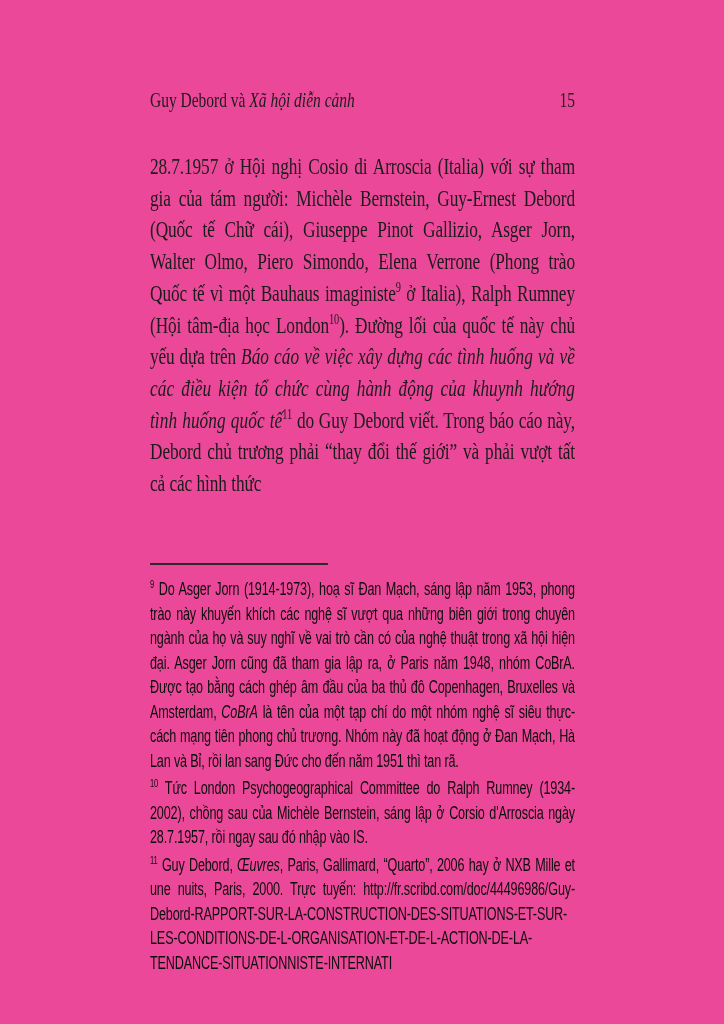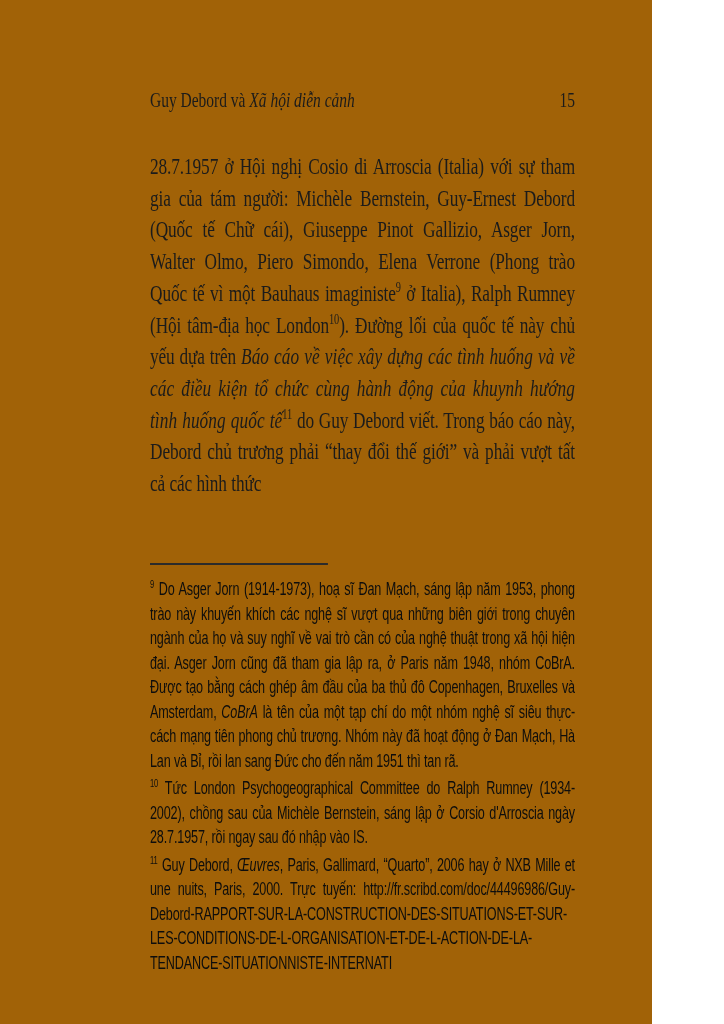--- a/index.html
+++ b/index.html
@@ -2,23 +2,23 @@
 <html><head>
 <meta charset="utf-8">
 <style>
   html, body {
     margin: 0;
     padding: 0;
     background: #ffffff;
   }
   .page {
     position: relative;
-    width: 652px;
+    width: 724px;
     height: 1024px;
-    background: #a16207;
+    background: #ec4899;
     overflow: hidden;
     font-family: "Liberation Serif", serif;
     color: #1b1b1b;
   }
   
   .textblock {
     position: absolute;
     left: 150px;
     top: 0;
     width: 590px;

